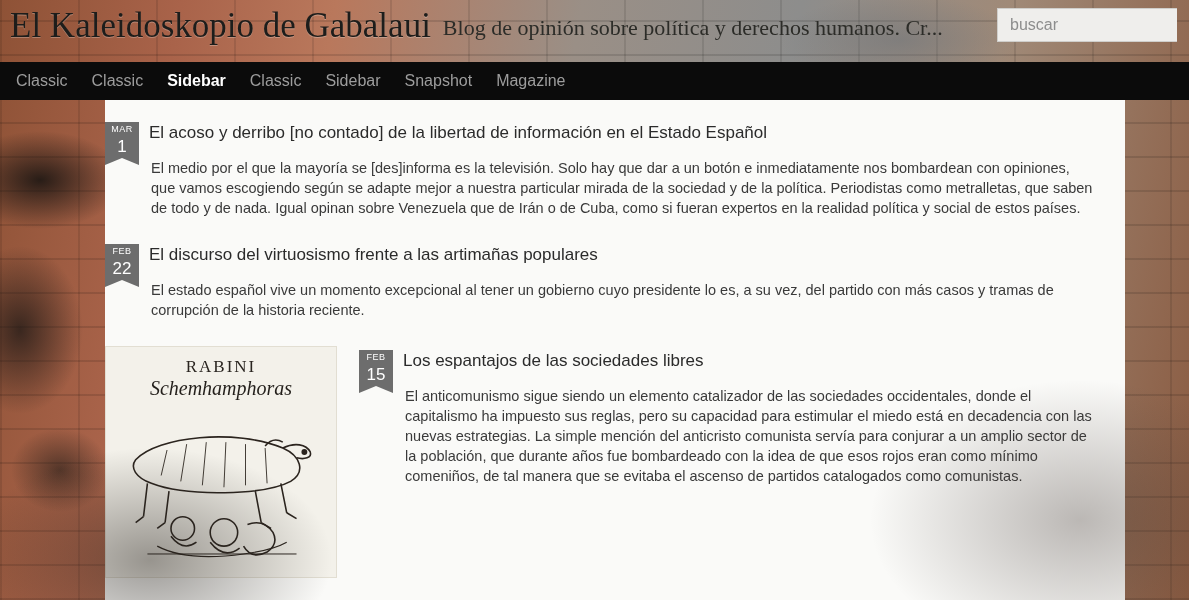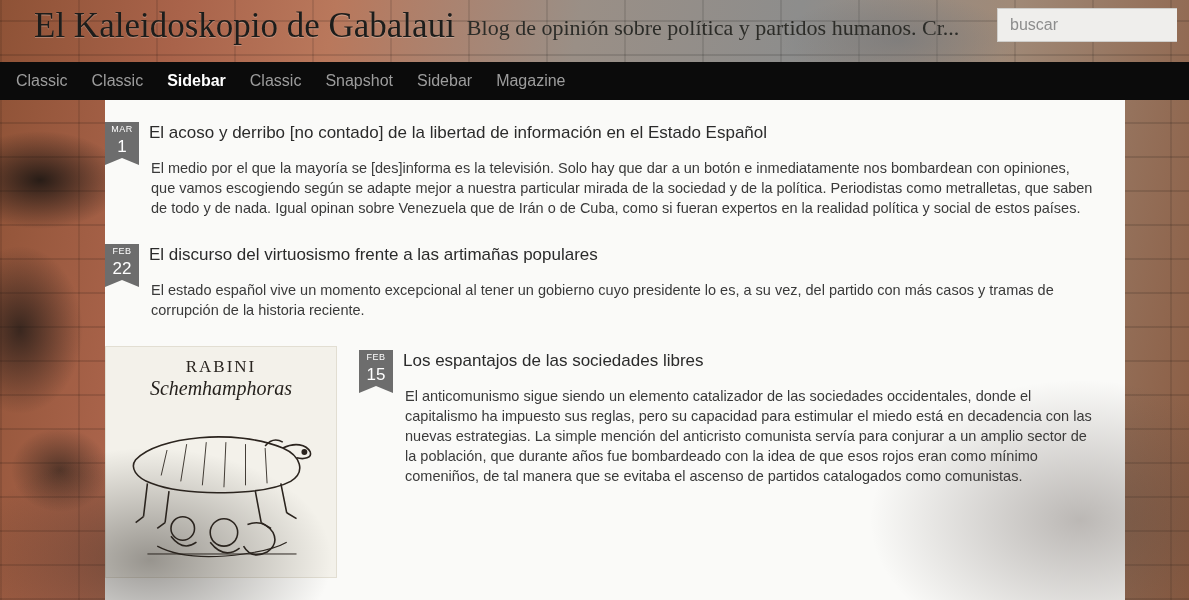--- a/index.html
+++ b/index.html
@@ -40,21 +40,20 @@
   }
 
   
   #header {
     position: relative;
     height: 62px;
     display: flex;
     align-items: flex-start;
     padding-left: 10px;
     z-index: 5;
-    margin-left: 24px;
   }
   #blog-title {
     font-family: "Liberation Serif", serif;
     font-size: 35px;
     line-height: 52px;
     color: #1d1d1b;
     white-space: nowrap;
     text-shadow: 0 1px 0 rgba(255,255,255,0.25);
   }
   #blog-desc {
@@ -215,34 +214,34 @@
 
   .thumb-post-body { flex: 1 1 auto; min-width: 0; padding-top: 4px; }
 </style>
 </head>
 <body>
 
 <div id="page">
 
   <div id="header">
     <div id="blog-title">El Kaleidoskopio de Gabalaui</div>
-    <div id="blog-desc">Blog de opinión sobre política y partidos humanos. Cr...</div>
+    <div id="blog-desc">Blog de opinión sobre política y derechos humanos. Cr...</div>
 
     <div id="search-box">
       <input id="search-input" type="text" placeholder="buscar" style="">
     </div>
   </div>
 
   <div id="navbar">
     <div class="nav-item">Classic</div>
     <div class="nav-item">Classic</div>
     <div class="nav-item active">Sidebar</div>
     <div class="nav-item">Classic</div>
+    <div class="nav-item">Sidebar</div>
     <div class="nav-item">Snapshot</div>
-    <div class="nav-item">Sidebar</div>
     <div class="nav-item">Magazine</div>
   </div>
 
   <div id="content">
     <div id="content-inner">
 
       <div class="post">
         <div class="post-row">
           <div class="date-badge">
             <span class="m">MAR</span>

